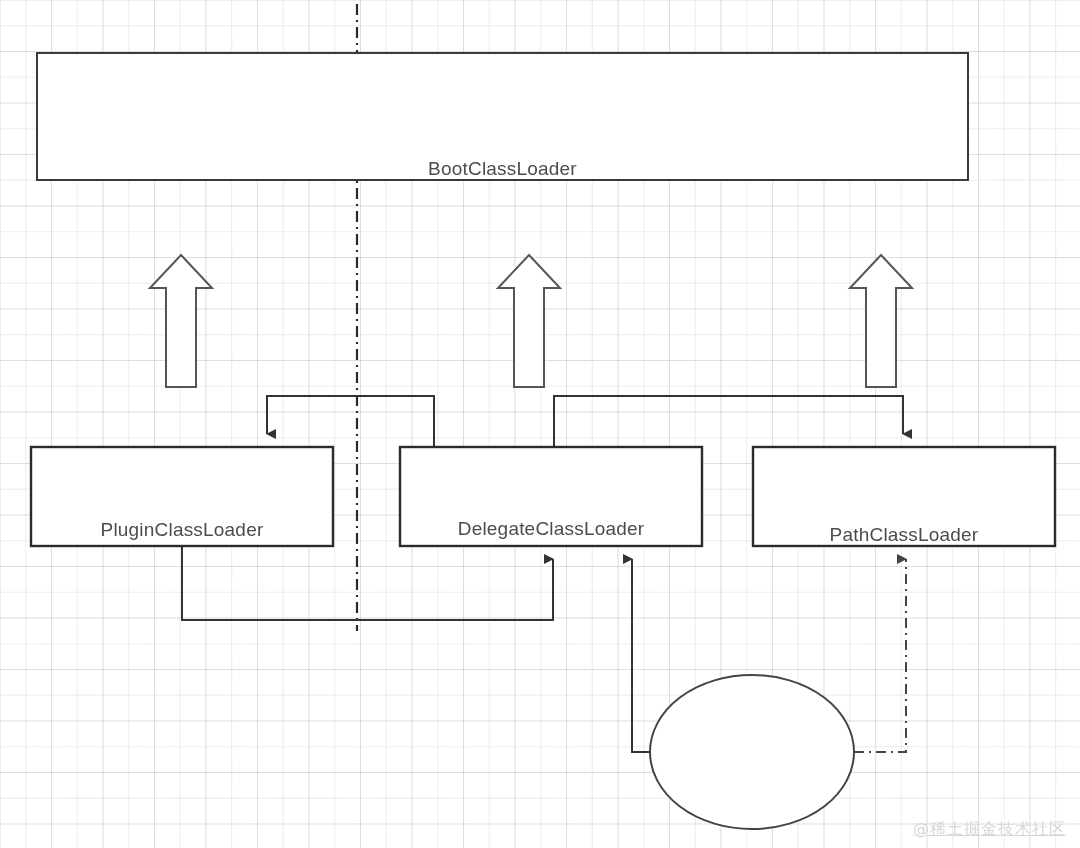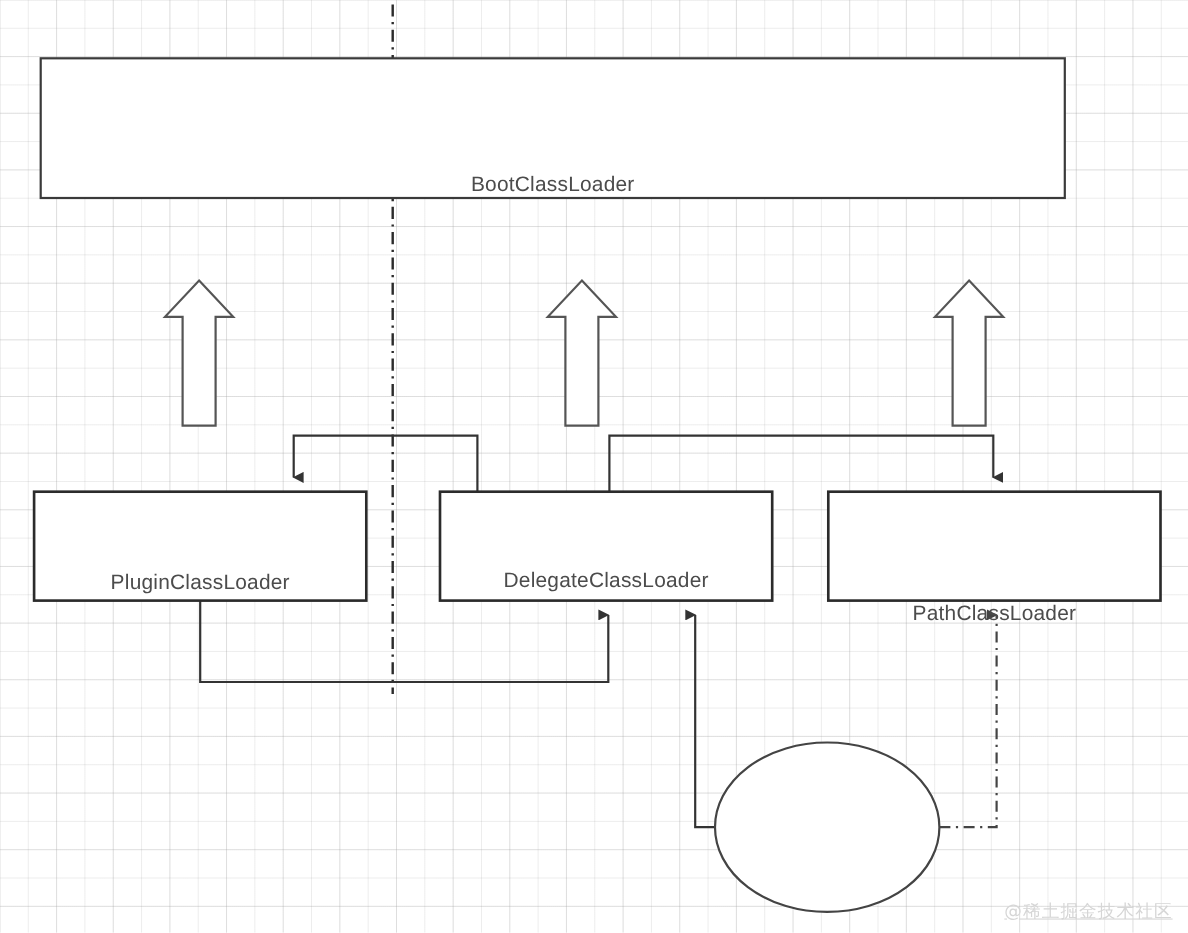--- a/index.html
+++ b/index.html
@@ -112,20 +112,20 @@
   </div>
 
   <div class="node-label" style="left:31px; top:447px; width:302px; height:94px;">
     <span>PluginClassLoader</span>
   </div>
 
   <div class="node-label" style="left:400px; top:466px; width:302px; height:74px;">
     <span>DelegateClassLoader</span>
   </div>
 
-  <div class="node-label" style="left:753px; top:447px; width:302px; height:99px;margin-top:24px;">
+  <div class="node-label" style="left:753px; top:447px; width:302px; height:99px;">
     <span>PathClassLoader</span>
   </div>
 
 
   <div id="watermark">@稀土掘金技术社区</div>
 
 </div>
 
 </body></html>

